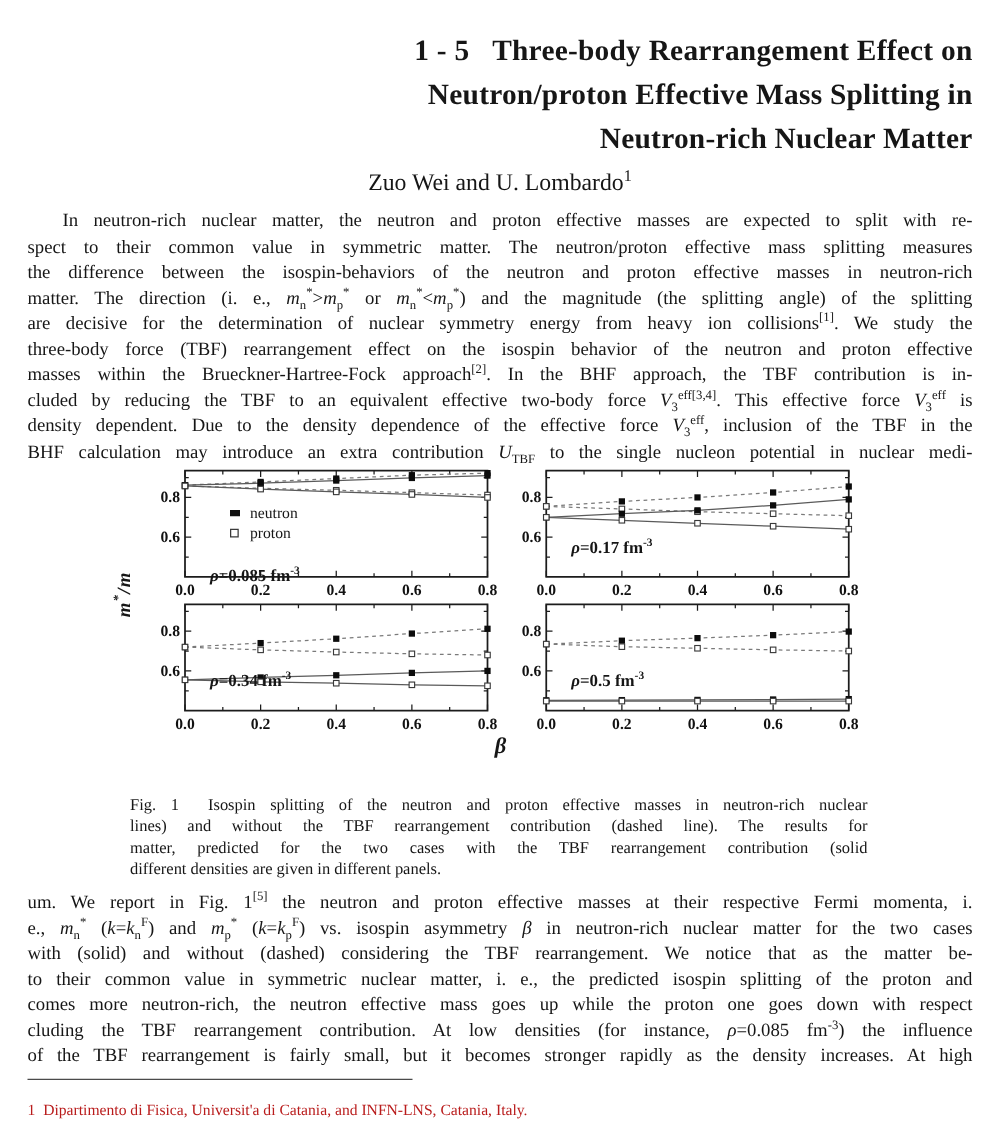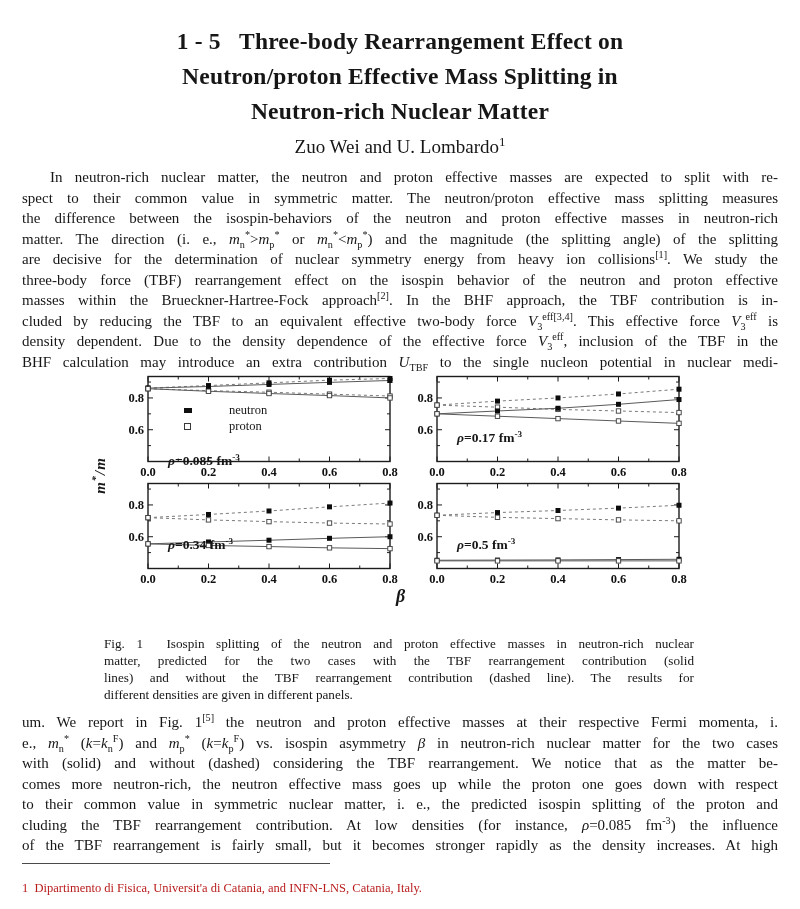--- a/index.html
+++ b/index.html
@@ -2,37 +2,37 @@
 <html><head>
 <meta charset="utf-8">
 <style>
   html,body{margin:0;padding:0;}
   body{
     width:800px;height:909px;overflow:hidden;background:#ffffff;
     color:#161616;font-family:"Liberation Serif", serif;
   }
   .page{padding:24px 22px 0 22px;}
   sup,sub{font-size:0.68em;line-height:0;}
-  .title{text-align:center;font-weight:bold;font-size:23.5px;line-height:35px;letter-spacing:0.2px;}
+  .title{text-align:right;font-weight:bold;font-size:23.5px;line-height:35px;letter-spacing:0.2px;}
   .authors{text-align:center;font-size:19px;margin-top:7px;}
   .para{font-size:15px;line-height:20.5px;margin-top:9px;}
   .para .line{text-align:justify;text-align-last:justify;}
   .para.indent-first .line:first-child{text-indent:28px;}
 
   
   .figure-wrap{position:relative;margin:3px 0 0 92px;width:573px;}
   .fig-grid{display:grid;grid-template-columns:284px 284px;column-gap:5px;row-gap:4px;}
   .panel{position:relative;width:284px;height:103px;}
   .yaxis-label{
     position:absolute;left:-32px;top:92px;transform:rotate(-90deg);
     font-size:15px;font-style:italic;font-weight:bold;letter-spacing:1px;white-space:nowrap;
   }
   .beta-label{width:573px;text-align:center;font-size:18px;font-style:italic;font-weight:bold;margin-top:1px;}
   .legend{position:absolute;left:70px;top:27px;font-size:12.5px;line-height:16px;}
-  .legend-row{display:flex;align-items:center;gap:29px;}
+  .legend-row{display:flex;align-items:center;}
   .lm-filled{display:inline-block;width:8px;height:5px;background:#101010;margin-right:8px;}
   .lm-open{display:inline-block;width:5px;height:5px;border:1px solid #3a3a3a;background:#fff;margin-right:9px;}
   .density{position:absolute;left:54px;top:55px;font-size:13.5px;font-weight:bold;}
   .panel[data-panel-index="0"] .density{top:78px;}
 
   svg .pbox{fill:none;stroke:#1c1c1c;stroke-width:1.4;}
   svg .tick{stroke:#1c1c1c;stroke-width:1;}
   svg .xt,svg .yt{font-family:"Liberation Serif",serif;font-size:12.5px;font-weight:bold;fill:#111;}
   svg .lsolid{fill:none;stroke:#5a5a5a;stroke-width:1;}
   svg .ldash{fill:none;stroke:#7a7a7a;stroke-width:1;stroke-dasharray:3 3;}
@@ -345,31 +345,31 @@
           </svg>
         <div class="density"><i>ρ</i>=0.5 fm<sup>-3</sup></div>
       </div>
 
     </div>
     <div class="beta-label">β</div>
   </div>
 
   <div class="caption">
       <div class="cap-line">Fig. 1&nbsp;&nbsp;Isospin splitting of the neutron and proton effective masses in neutron-rich nuclear</div>
+      <div class="cap-line">lines) and without the TBF rearrangement contribution (dashed line). The results for</div>
       <div class="cap-line">matter, predicted for the two cases with the TBF rearrangement contribution (solid</div>
-      <div class="cap-line">lines) and without the TBF rearrangement contribution (dashed line). The results for</div>
       <div class="cap-line">different densities are given in different panels.</div>
     </div>
 
   <div class="para">
       <div class="line">um. We report in Fig. 1<sup>[5]</sup> the neutron and proton effective masses at their respective Fermi momenta, i.</div>
       <div class="line">e., <i>m</i><sub>n</sub><sup>*</sup> (<i>k</i>=<i>k</i><sub>n</sub><sup>F</sup>) and <i>m</i><sub>p</sub><sup>*</sup> (<i>k</i>=<i>k</i><sub>p</sub><sup>F</sup>) vs. isospin asymmetry <i>β</i> in neutron-rich nuclear matter for the two cases</div>
       <div class="line">with (solid) and without (dashed) considering the TBF rearrangement. We notice that as the matter be-</div>
+      <div class="line">to their common value in symmetric nuclear matter, i. e., the predicted isospin splitting of the proton and</div>
       <div class="line">comes more neutron-rich, the neutron effective mass goes up while the proton one goes down with respect</div>
-      <div class="line">to their common value in symmetric nuclear matter, i. e., the predicted isospin splitting of the proton and</div>
       <div class="line">cluding the TBF rearrangement contribution. At low densities (for instance, <i>ρ</i>=0.085 fm<sup>-3</sup>) the influence</div>
       <div class="line">of the TBF rearrangement is fairly small, but it becomes stronger rapidly as the density increases. At high</div>
     </div>
 
   <hr class="footnote-rule">
   <div class="footnote">1&nbsp;&nbsp;Dipartimento di Fisica, Universit'a di Catania, and INFN-LNS, Catania, Italy.</div>
 
 </div>
 
 </body></html>

